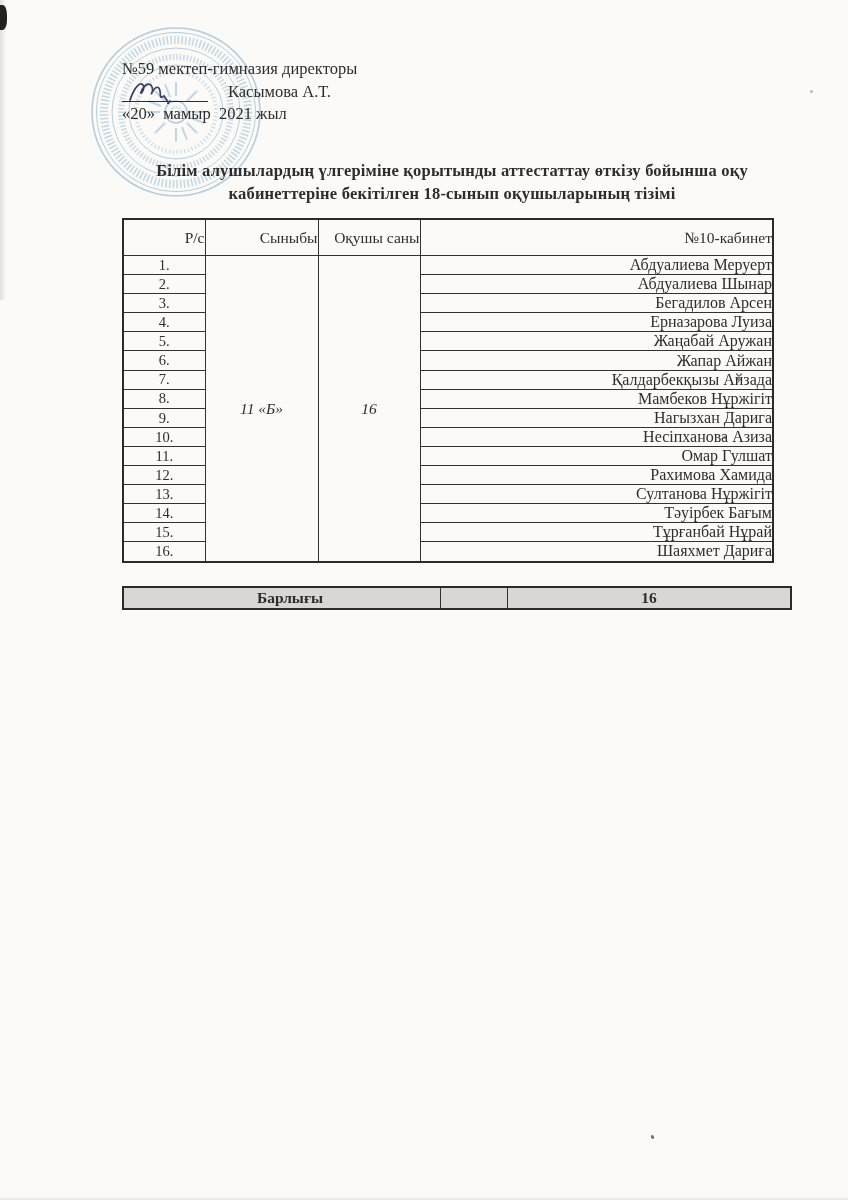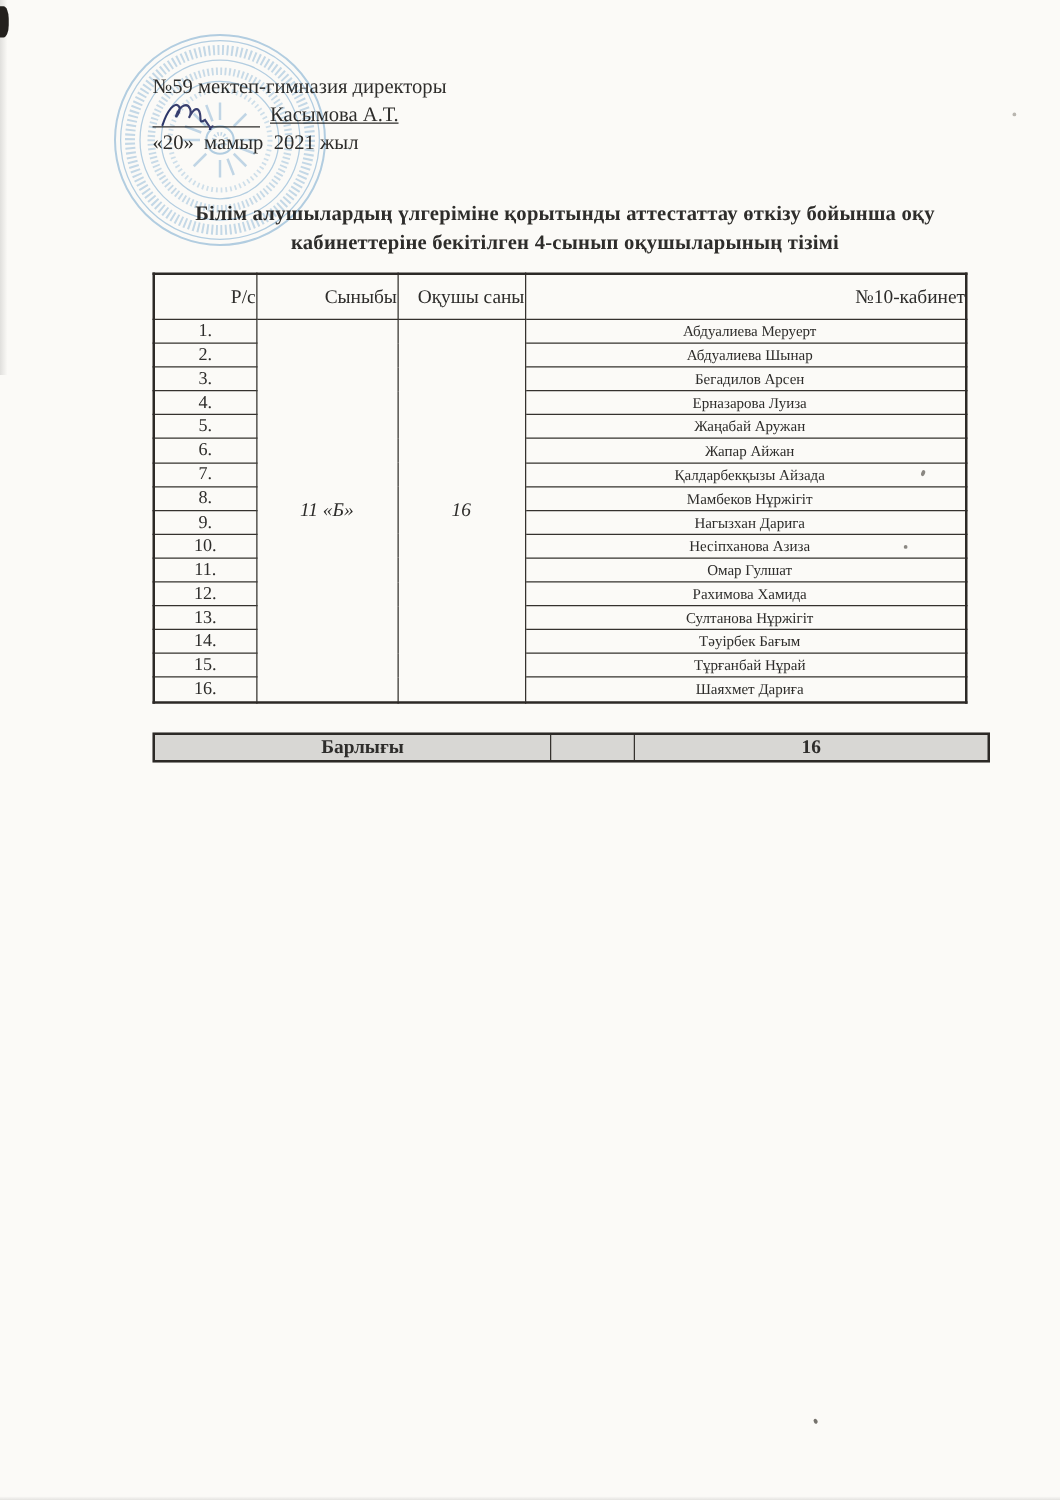--- a/index.html
+++ b/index.html
@@ -31,37 +31,37 @@
 
   
   .stamp{position:absolute;left:88px;top:24px;width:176px;height:176px;
     opacity:.58;mix-blend-mode:multiply;pointer-events:none;}
 
   
   .approval{position:absolute;left:122px;top:59px;font-size:16.5px;line-height:20px;}
   .approval .row2{display:flex;align-items:flex-end;height:22px;margin-top:1px;}
   .sig1-wrap{position:relative;width:86px;border-bottom:1.4px solid #2e2d2b;height:20px;}
   .sig1-wrap svg{position:absolute;left:4px;bottom:-3px;}
-  .approval .signatory{margin-left:8px;text-decoration:underline;}
+  .approval .signatory{margin-left:20px;}
   .approval .dateline{margin-top:2px;white-space:pre;}
 
   
   .doc-title{position:absolute;left:92px;top:159px;width:720px;
     text-align:center;font-weight:bold;font-size:16.5px;line-height:23px;
     letter-spacing:.2px;}
 
   
   table.roster{position:absolute;left:122px;top:218px;width:650px;
     border-collapse:collapse;table-layout:fixed;}
   table.roster td,table.roster th{
     border:1.6px solid #35322e;
     font-size:15px;line-height:1;padding:0 0 0 0;overflow:hidden;white-space:nowrap;}
   table.roster th{height:35px;font-size:15.5px;font-weight:normal;text-align:right;}
   table.roster td.num{height:18.1px;text-align:center;font-size:14.5px;}
-  table.roster td.name{padding-left:7px;font-size:12px;text-align:center;}
+  table.roster td.name{padding-left:7px;font-size:16px;text-align:right;}
   table.roster td.merged{text-align:center;vertical-align:middle;font-size:15.5px;font-style:italic;}
   table.roster{border:2.2px solid #2c2926;}
 
   
   .totals{position:absolute;left:122px;top:586px;width:650px;height:20px;
     background:#d8d7d4;border:2.2px solid #2c2926;display:flex;
     font-weight:bold;font-size:15.5px;align-items:center;padding-left:16px;}
   .totals .t-label{width:300px;text-align:center;border-right:1.6px solid #35322e;height:100%;
     display:flex;align-items:center;justify-content:center;}
   .totals .t-mid{width:66px;border-right:1.6px solid #35322e;height:100%;}
@@ -93,21 +93,21 @@
           <path d="M4 22 C8 10 14 3 17 7 C20 11 12 20 16 12 C19 6 24 4 26 9 C28 14 23 19 27 13 C30 8 33 8 34 13 C35 18 33 21 38 18 L42 24 C43 27 40 26 44 23" fill="none" stroke="#3a4070" stroke-width="1.7" stroke-linecap="round"></path>
         </svg>
       </span>
       <span class="signatory">Касымова А.Т.</span>
     </div>
     <div class="dateline">«20»  мамыр  2021 жыл</div>
   </div>
 
   <div class="doc-title">
     <div>Білім алушылардың үлгеріміне қорытынды аттестаттау өткізу бойынша оқу</div>
-    <div>кабинеттеріне бекітілген 4-сынып оқушыларының тізімі</div>
+    <div>кабинеттеріне бекітілген 18-сынып оқушыларының тізімі</div>
   </div>
 
   <table class="roster">
     <colgroup>
       <col style="width:82px">
         <col style="width:113px">
         <col style="width:102px">
         <col style="width:353px">
     </colgroup>
     <thead>

